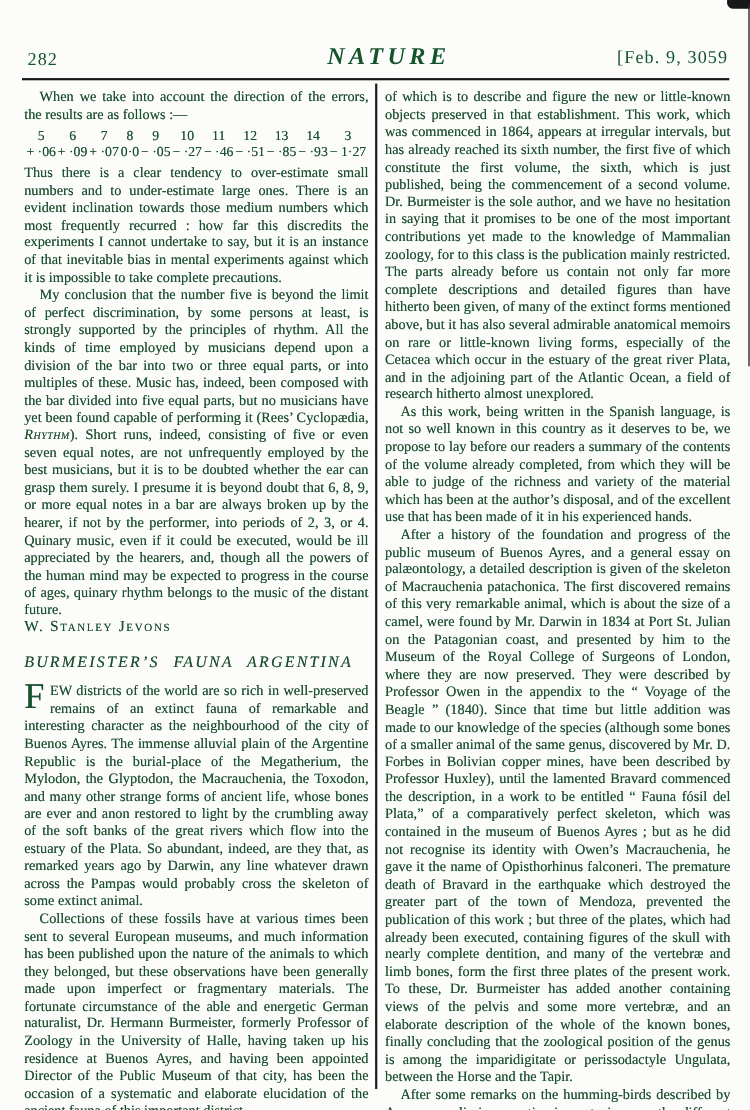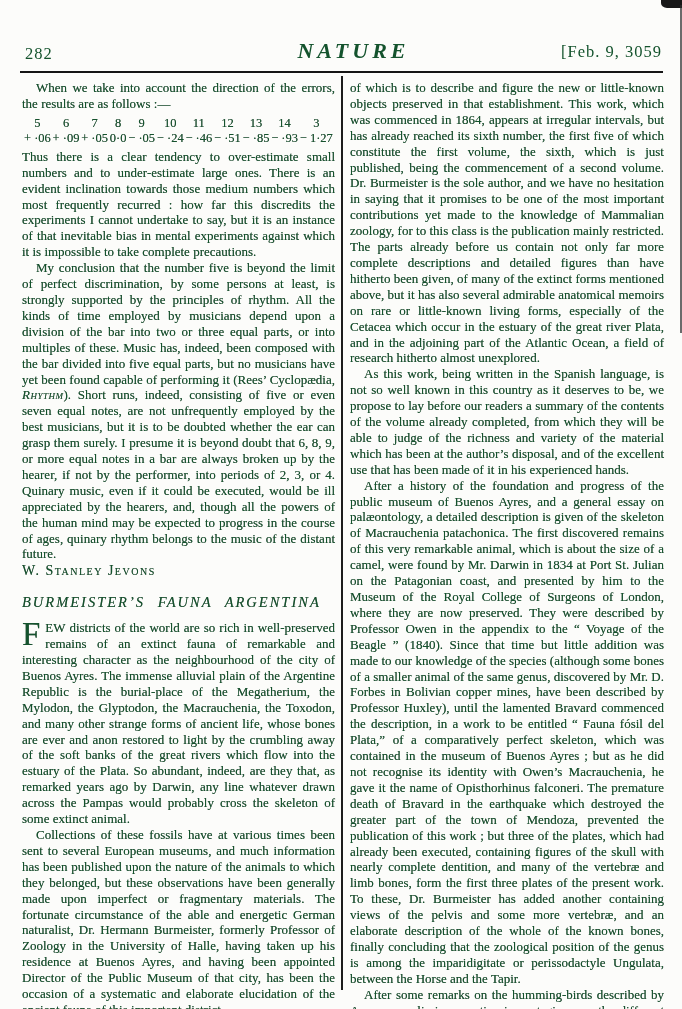--- a/index.html
+++ b/index.html
@@ -74,33 +74,33 @@
         <div class="cell">
           <div>5</div>
           <div>+ ·06</div>
         </div>
         <div class="cell">
           <div>6</div>
           <div>+ ·09</div>
         </div>
         <div class="cell">
           <div>7</div>
-          <div>+ ·05</div>
+          <div>+ ·07</div>
         </div>
         <div class="cell">
           <div>8</div>
           <div>0·0</div>
         </div>
         <div class="cell">
           <div>9</div>
           <div>− ·05</div>
         </div>
         <div class="cell">
           <div>10</div>
-          <div>− ·24</div>
+          <div>− ·27</div>
         </div>
         <div class="cell">
           <div>11</div>
           <div>− ·46</div>
         </div>
         <div class="cell">
           <div>12</div>
           <div>− ·51</div>
         </div>
         <div class="cell">

